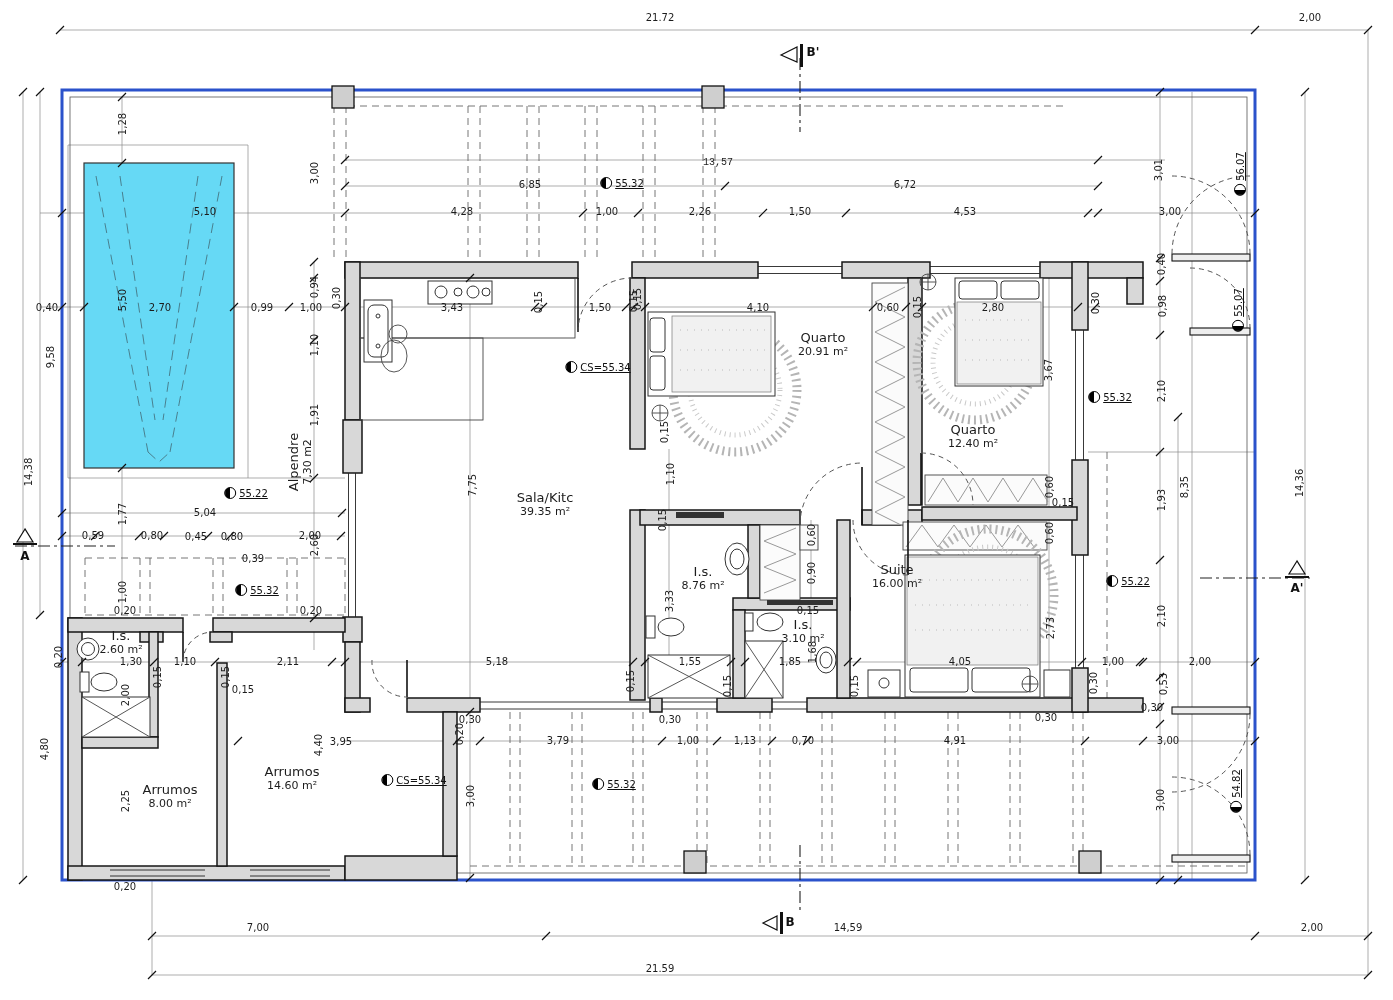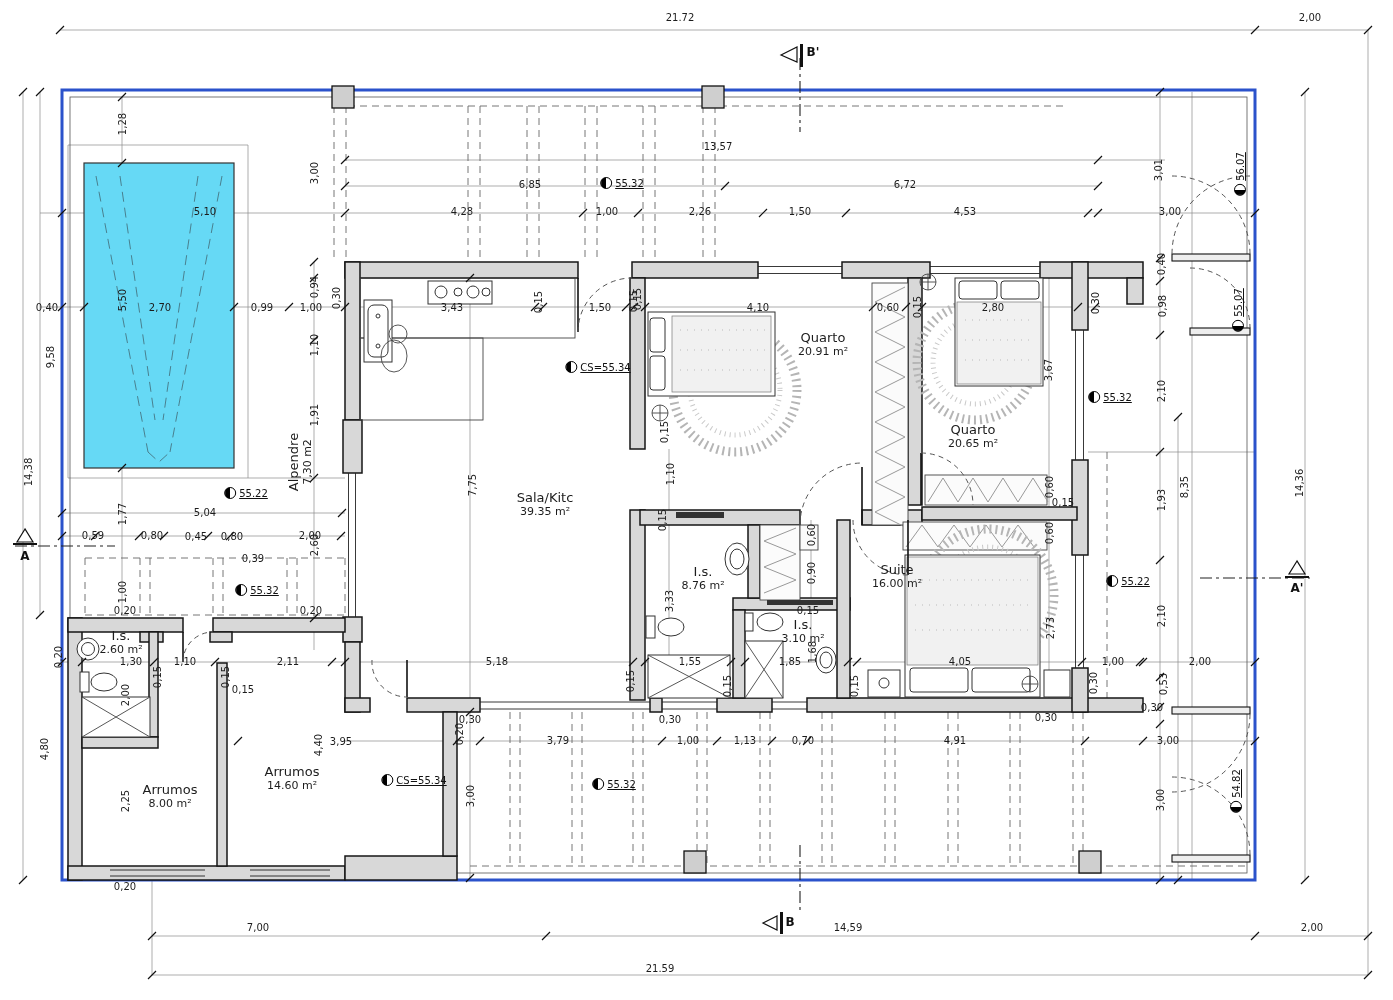--- a/index.html
+++ b/index.html
@@ -246,23 +246,23 @@
     <polygon class="smT" points="763,923 777,916 777,930"></polygon>
     <rect class="smB" x="780" y="912" width="3" height="22"></rect>
     <polygon class="smT" points="25,529 17,542 33,542"></polygon>
     <rect class="smB" x="13" y="543" width="24" height="2"></rect>
     <polygon class="smT" points="1297,561 1289,574 1305,574"></polygon>
     <rect class="smB" x="1285" y="576" width="24" height="2"></rect>
   </g>
 </svg>
 
 <div id="labels">
-      <div class="dim" style="left: 680px; top: 17px; transform: translate(-50%, -50%); text-align: right;">21.72</div>
+      <div class="dim" style="left: 660px; top: 17px; transform: translate(-50%, -50%); text-align: right;">21.72</div>
       <div class="dim" style="left: 1310px; top: 17px; transform: translate(-50%, -50%);">2,00</div>
-      <div class="dim" style="left: 718px; top: 146px; transform: translate(-50%, -50%);">13,57</div>
+      <div class="dim" style="left: 718px; top: 162px; transform: translate(-50%, -50%); font-family: Liberation Mono, monospace;">13,57</div>
       <div class="dim" style="left: 530px; top: 184px; transform: translate(-50%, -50%);">6,85</div>
       <div class="dim" style="left: 905px; top: 184px; transform: translate(-50%, -50%);">6,72</div>
       <div class="dim" style="left: 205px; top: 211px; transform: translate(-50%, -50%);">5,10</div>
       <div class="dim" style="left: 462px; top: 211px; transform: translate(-50%, -50%);">4,28</div>
       <div class="dim" style="left: 607px; top: 211px; transform: translate(-50%, -50%);">1,00</div>
       <div class="dim" style="left: 700px; top: 211px; transform: translate(-50%, -50%);">2,26</div>
       <div class="dim" style="left: 800px; top: 211px; transform: translate(-50%, -50%);">1,50</div>
       <div class="dim" style="left: 965px; top: 211px; transform: translate(-50%, -50%);">4,53</div>
       <div class="dim" style="left: 1170px; top: 211px; transform: translate(-50%, -50%);">3,00</div>
       <div class="dim" style="left: 122px; top: 124px; transform: translate(-50%, -50%) rotate(-90deg);">1,28</div>
@@ -366,21 +366,21 @@
       <div class="room" style="left: 545px; top: 505px; transform: translate(-50%, -50%);">
         <span class="nm">Sala/Kitc</span>
         <span class="ar">39.35 m²</span>
       </div>
       <div class="room" style="left: 823px; top: 345px; transform: translate(-50%, -50%);">
         <span class="nm">Quarto</span>
         <span class="ar">20.91 m²</span>
       </div>
       <div class="room" style="left: 973px; top: 437px; transform: translate(-50%, -50%);">
         <span class="nm">Quarto</span>
-        <span class="ar">20.65 m²</span>
+        <span class="ar">12.40 m²</span>
       </div>
       <div class="room" style="left: 897px; top: 577px; transform: translate(-50%, -50%);">
         <span class="nm">Suite</span>
         <span class="ar">16.00 m²</span>
       </div>
       <div class="room" style="left: 703px; top: 579px; transform: translate(-50%, -50%);">
         <span class="nm">I.s.</span>
         <span class="ar">8.76 m²</span>
       </div>
       <div class="room" style="left: 803px; top: 632px; transform: translate(-50%, -50%);">

